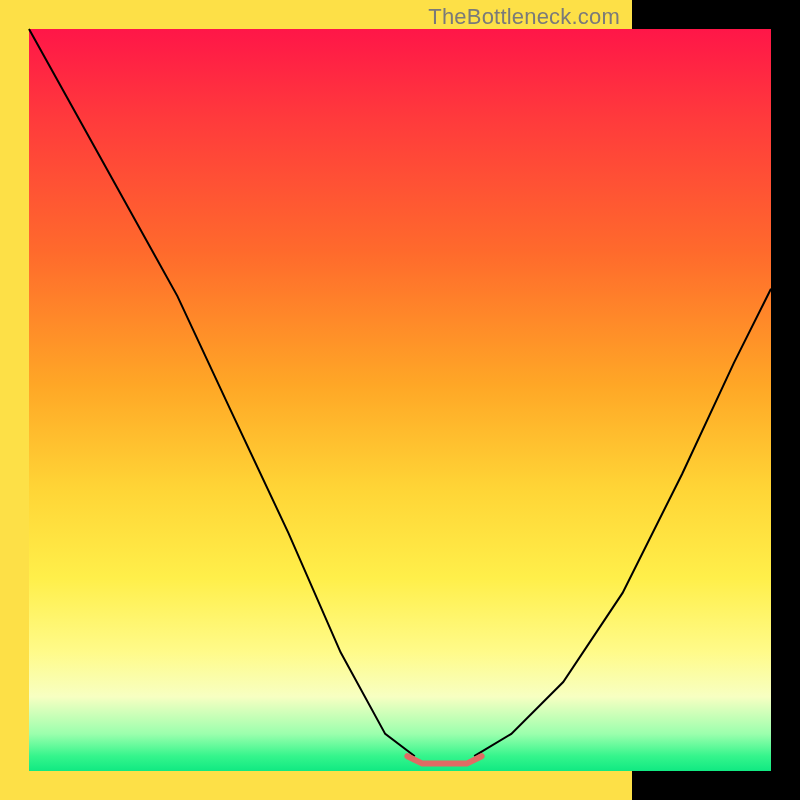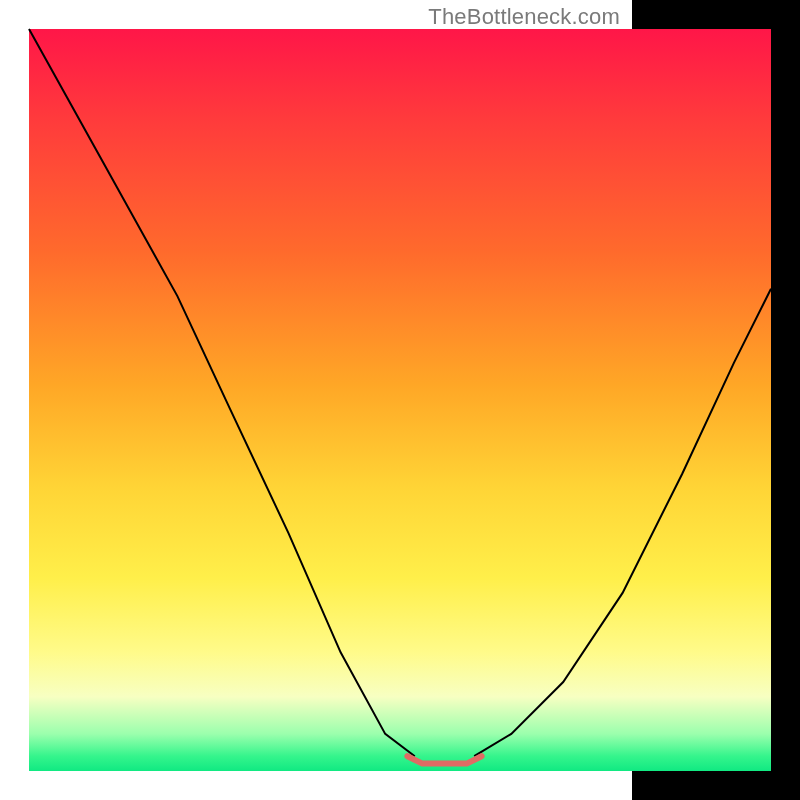--- a/index.html
+++ b/index.html
@@ -8,21 +8,21 @@
     width: 800px;
     height: 800px;
     background: #000;
     font-family: Arial, Helvetica, sans-serif;
     overflow: hidden;
   }
   .frame {
     position: relative;
     width: 632px;
     height: 800px;
-    background: #ffffff;
+    background: #fde047;
   }
   .plot {
     position: absolute;
     left: 29px;
     top: 29px;
     width: 742px;
     height: 742px;
     
     background: linear-gradient(
       to bottom,

